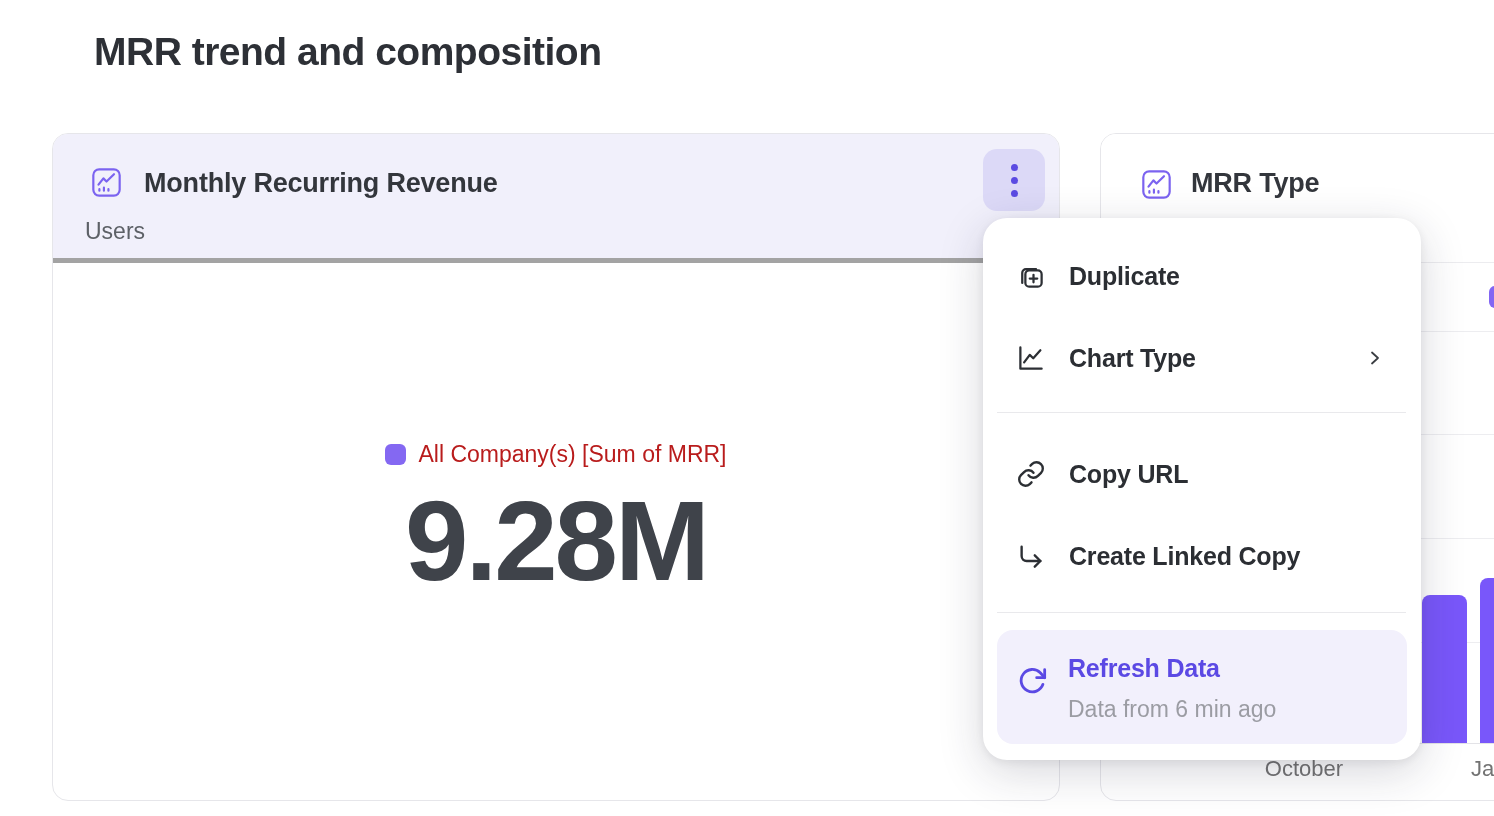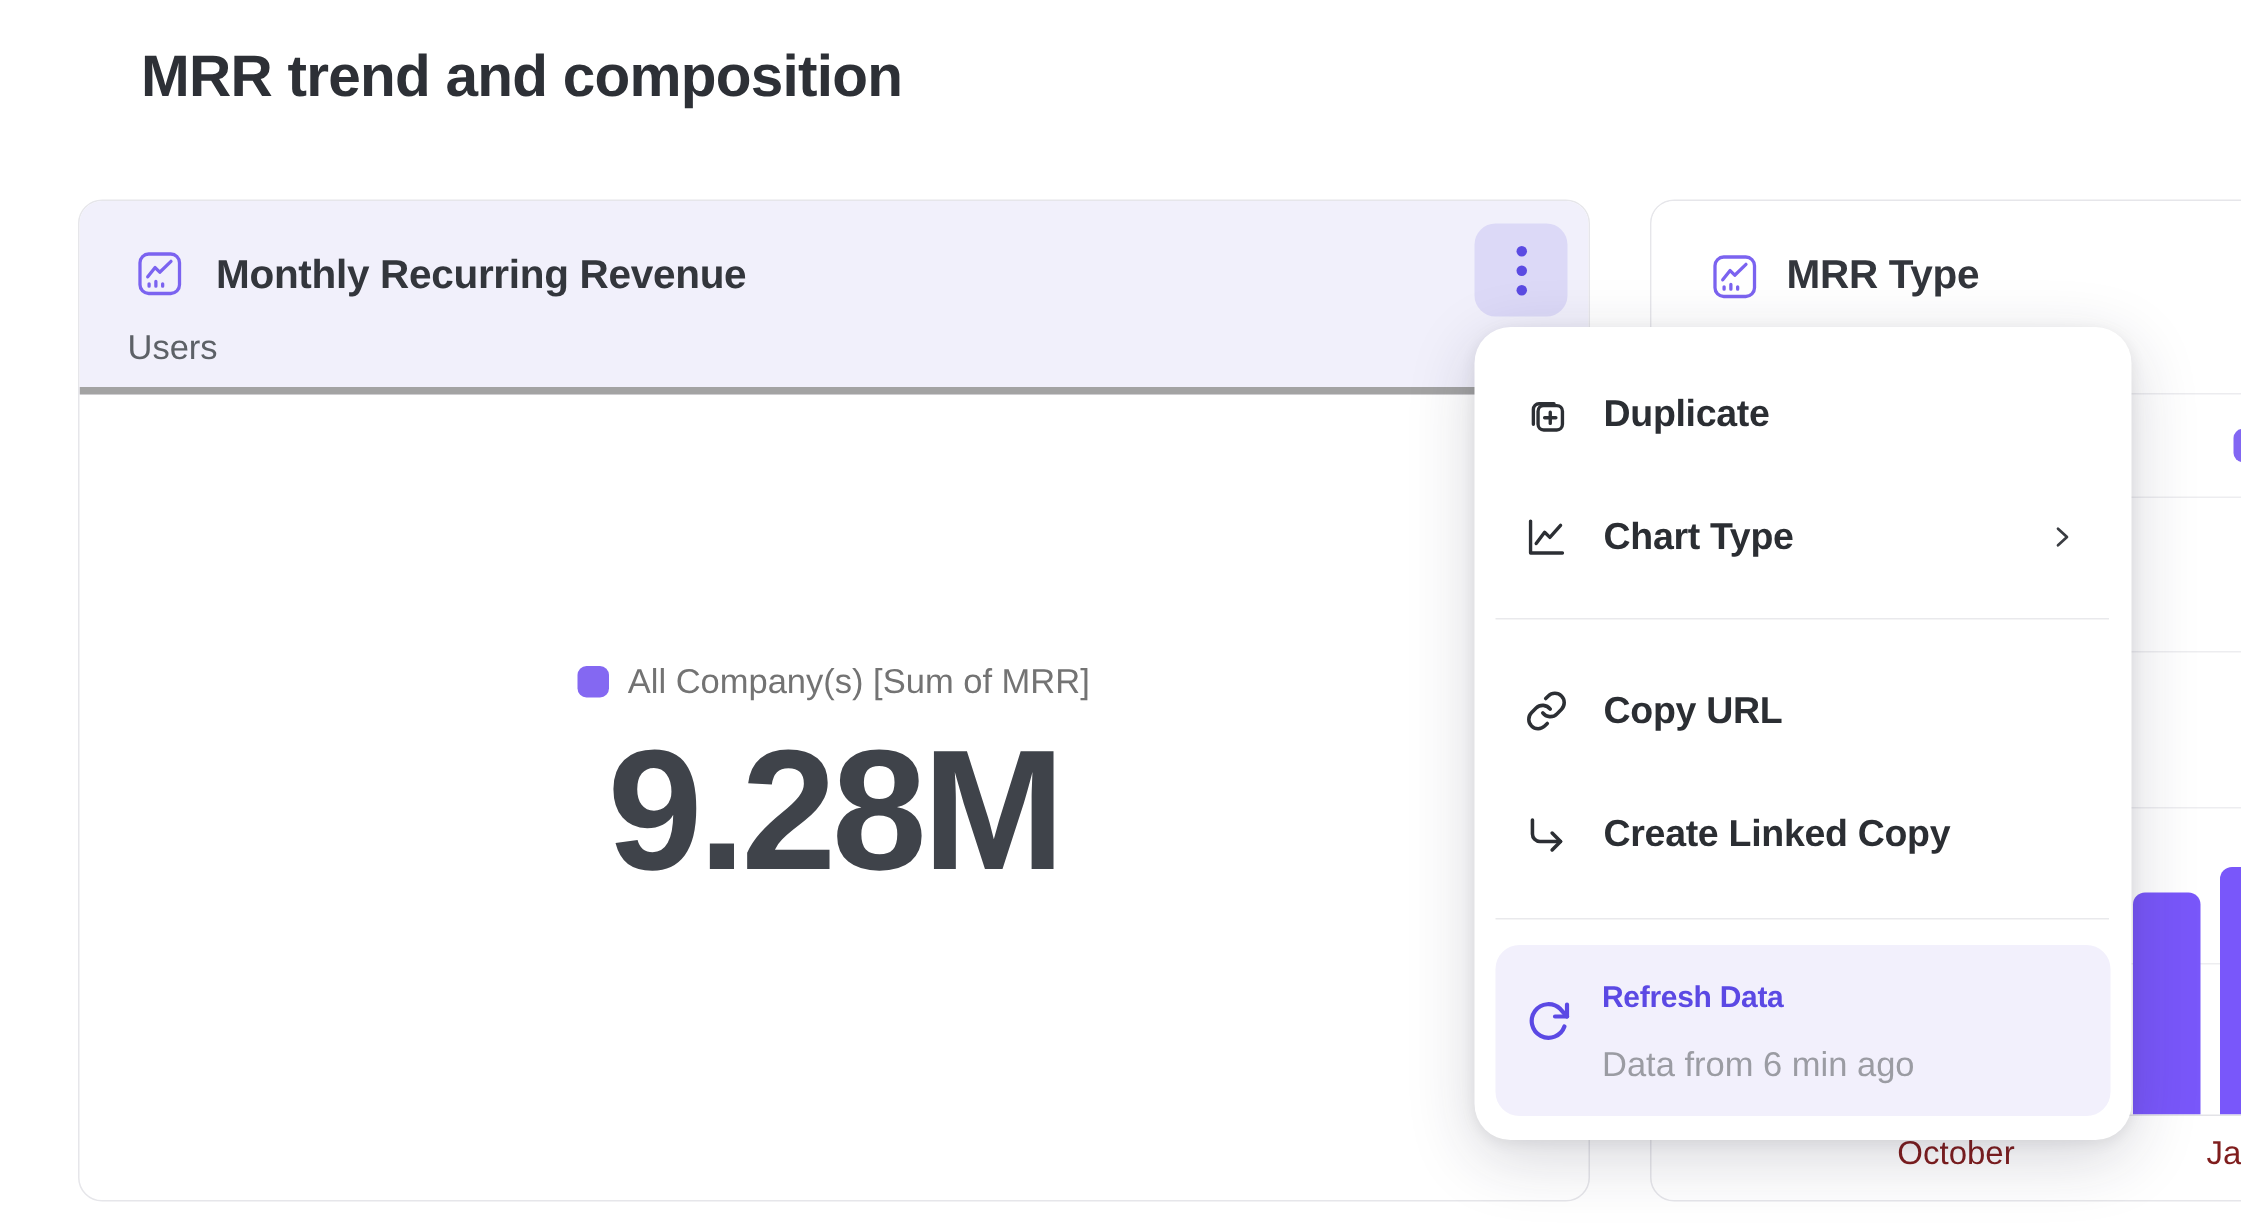--- a/index.html
+++ b/index.html
@@ -36,36 +36,36 @@
     background:#dcd9f7; border-radius:14px; border:none; cursor:pointer;
     display:flex; flex-direction:column; align-items:center; justify-content:center; gap:6px;
   }
   .kebab-btn .dot { width:7px; height:7px; border-radius:50%; background:#5b4be2; }
   
   .legend-row {
     position:absolute; top:307px; left:0; width:100%;
     display:flex; align-items:center; justify-content:center;
   }
   .legend-swatch { width:21px; height:21px; border-radius:6px; background:#8468f2; margin-right:12px; }
-  .legend-label { font-size:23px; font-weight:500; color:#737373;text-align:center; }
+  .legend-label { font-size:23px; font-weight:500; color:#b91c1c;text-align:center; }
   .big-number {
     position:absolute; top:347px; left:0; width:100%; text-align:center;
     font-size:114px; font-weight:800; color:#3f434a; letter-spacing:-3px; line-height:1.05;
   }
   
   .gridline { position:absolute; left:24px; right:0; height:1px; background:#ededf0; }
   .axis-line { position:absolute; left:24px; right:0; height:1px; background:#e3e3e7; }
   .trend-legend-swatch {
     position:absolute; left:388px; top:152px; width:22px; height:22px;
     border-radius:6px; background:#8266f3;
   }
   .bar { position:absolute; background:#7957fa; border-radius:8px 8px 0 0; }
   #bar-1 { left:321px; top:461px; width:45px; height:148px; }
   #bar-2 { left:379px; top:444px; width:46px; height:165px; }
-  .x-label { position:absolute; top:622px; font-size:22px; color:#7f1d1d; }
+  .x-label { position:absolute; top:622px; font-size:22px; color:#737373; }
   #x-label-october { left:203px; transform:translateX(-50%); }
   #x-label-ja { left:370px; }
   
   .menu {
     position:absolute; left:983px; top:218px; width:438px; height:542px;
     background:#ffffff; border-radius:24px;
     box-shadow:0 12px 45px rgba(35,35,60,0.18), 0 2px 10px rgba(0,0,0,0.07);
   }
   .menu-item {
     position:absolute; left:0; width:100%; height:82px;
@@ -75,21 +75,21 @@
   .menu-item .mi-label { font-size:25px; font-weight:600; color:#2b2e33; letter-spacing:-0.2px; }
   .menu-divider { position:absolute; left:14px; right:15px; height:1px; background:#e9e9ec; }
   .menu-chevron { position:absolute; right:38px; top:50%; transform:translateY(-50%); width:16px; height:16px; }
   .refresh-block {
     position:absolute; left:14px; top:412px; width:410px; height:114px;
     background:#f2f0fc; border-radius:16px; cursor:pointer;
   }
   .refresh-block .mi-icon { position:absolute; left:19px; top:35px; width:32px; height:32px; }
   .refresh-label {
     position:absolute; left:71px; top:24px;
-    font-size:20px; font-weight:700; color:#5b49e4; letter-spacing:-0.2px;
+    font-size:25px; font-weight:700; color:#5b49e4; letter-spacing:-0.2px;
   }
   .refresh-sublabel { position:absolute; left:71px; top:66px; font-size:23px; font-weight:500; color:#9b9ca3; }
   svg { display:block; }
 </style>
 </head>
 <body>
 
 <h1 class="page-title">MRR trend and composition</h1>
 
 <section class="card" id="mrr-card">

